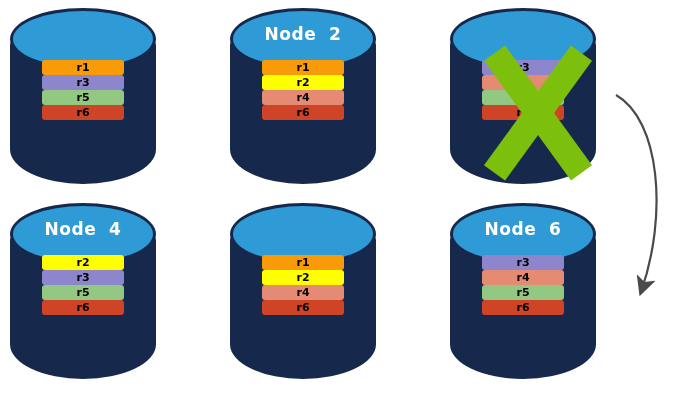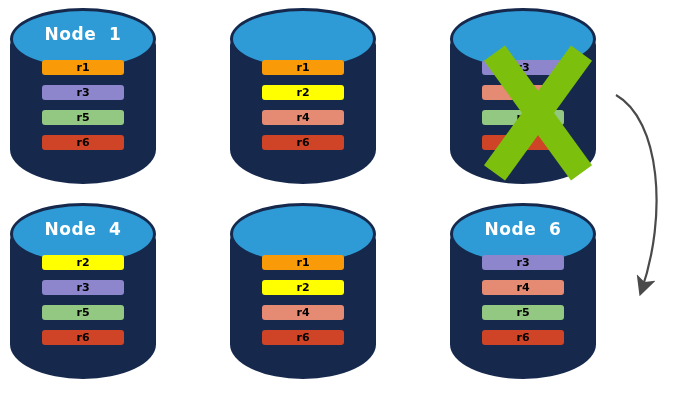--- a/index.html
+++ b/index.html
@@ -68,21 +68,20 @@
   .bars {
     position: absolute;
     left: 32px;
     top: 52px;
     width: 82px;
     z-index: 2;
   }
   .bar {
     position: relative;
     height: 15px;
-    margin-bottom: 10px;
     border-radius: 3px;
     text-align: center;
     line-height: 15px;
     font-size: 11px;
     font-weight: bold;
     color: #000000;
   }
   .bar:last-child { margin-bottom: 10px; }
 
   
@@ -128,31 +127,31 @@
       <marker id="arrowhead" markerWidth="9" markerHeight="9" refX="7" refY="4.5" orient="auto">
         <path d="M0,0 L9,4.5 L0,9 L2.2,4.5 Z" fill="#4a4a4a"></path>
       </marker>
     </defs>
     <path d="M616,95 C660,120 668,215 641,292" fill="none" stroke="#4a4a4a" stroke-width="2.2" marker-end="url(#arrowhead)"></path>
   </svg>
 
 <div class="node" style="left: 10px; top: 8px;">
       <div class="cyl-body"></div>
       <div class="cyl-top"></div>
-      <div class="node-label">Node  1</div>
       <div class="bars">
         <div class="bar" style="background: rgb(249, 155, 8);">r1</div>
         <div class="bar" style="background: rgb(142, 134, 204);">r3</div>
         <div class="bar" style="background: rgb(147, 200, 130);">r5</div>
         <div class="bar" style="background: rgb(207, 67, 38);">r6</div>
       </div>
     </div>
     <div class="node" style="left: 230px; top: 8px;">
       <div class="cyl-body"></div>
       <div class="cyl-top"></div>
+      <div class="node-label">Node  2</div>
       <div class="bars">
         <div class="bar" style="background: rgb(249, 155, 8);">r1</div>
         <div class="bar" style="background: rgb(255, 255, 0);">r2</div>
         <div class="bar" style="background: rgb(229, 138, 115);">r4</div>
         <div class="bar" style="background: rgb(207, 67, 38);">r6</div>
       </div>
     </div>
     <div class="node" style="left: 450px; top: 8px;">
       <div class="cyl-body"></div>
       <div class="cyl-top"></div>

